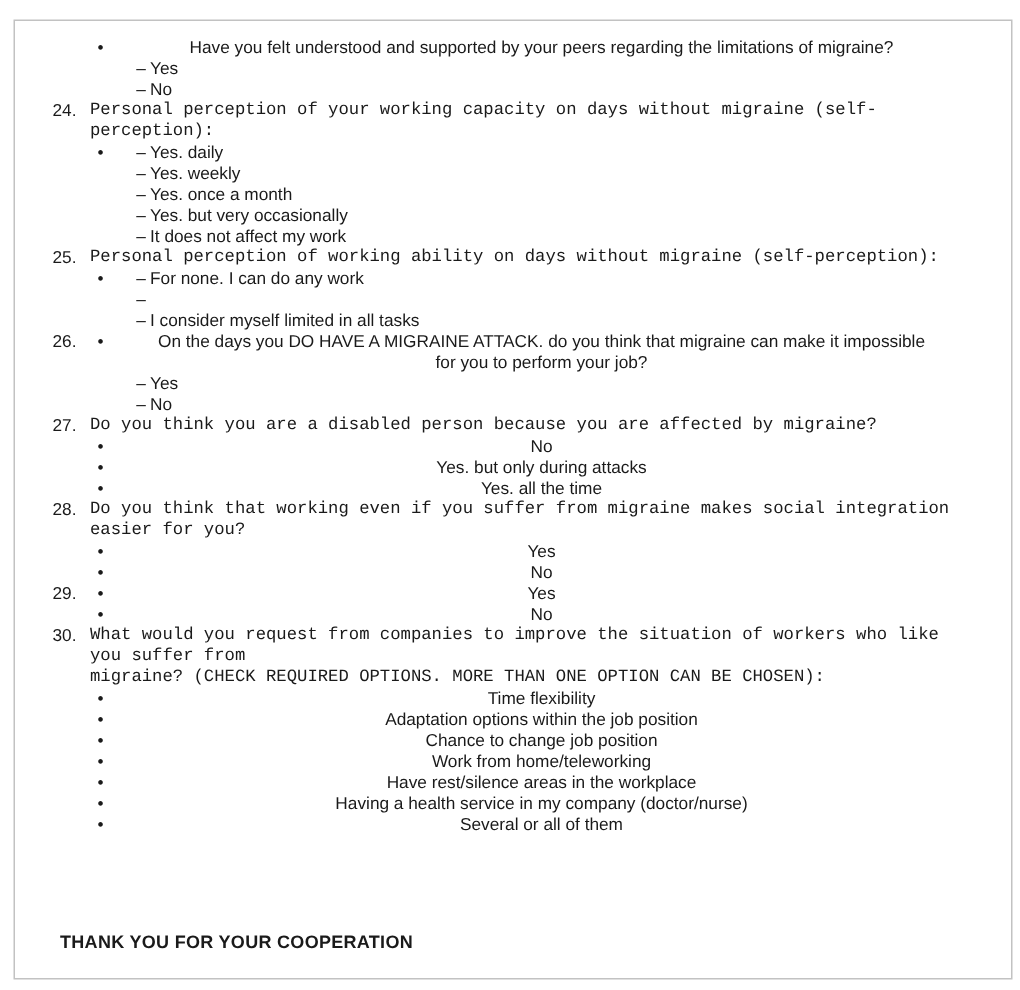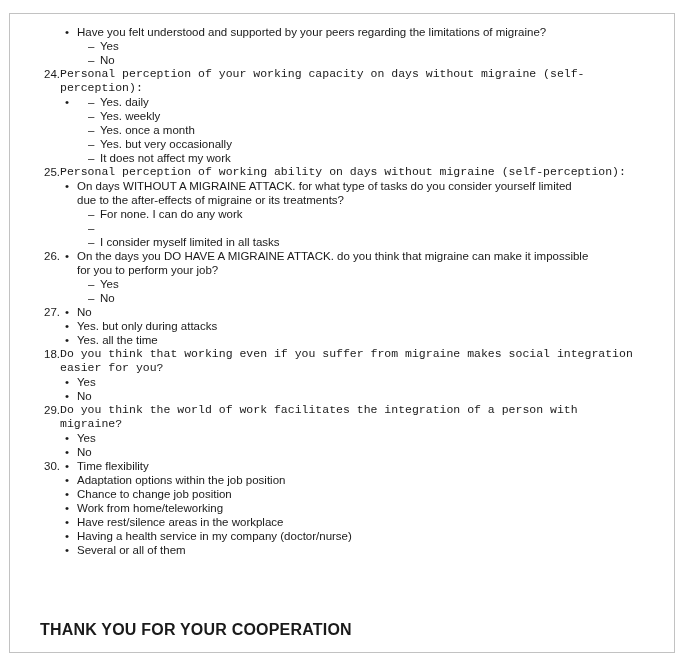--- a/index.html
+++ b/index.html
@@ -17,33 +17,33 @@
     border: 1px solid #c2c2c2;
   }
   .doc {
     position: absolute;
     left: 35px; top: 25px;
     width: 610px;
     font-size: 11.5px;
     line-height: 14px;
   }
   .q { display: flex; align-items: flex-start; }
-  .num { flex: 0 0 25px; text-align: right; }
+  .num { flex: 0 0 25px; }
   .qbody { flex: 1; min-width: 0; }
   .qtext { white-space: pre-line; font-family: Liberation Mono, monospace; }
   .item { display: flex; margin-left: 5px; }
   .marker { flex: 0 0 12px; }
-  .ibody { flex: 1; min-width: 0; }
+  .ibody { flex: 1; min-width: 0; text-align: center; }
   .itext { white-space: pre-line; }
   .sub { display: flex; margin-left: 11px; }
   .stext { white-space: pre-line; }
   .footer {
     position: absolute;
     left: 40px; top: 621px;
-    font-size: 16px;
+    font-size: 12px;
     font-weight: bold;
     letter-spacing: 0.2px;
   }
 </style>
 </head>
 <body>
 
 <div class="frame"></div>
 
 <div class="doc">
@@ -97,22 +97,20 @@
         </div>
       </div>
     </div>
     <div class="q">
       <span class="num">25.</span>
       <div class="qbody">
         <div class="qtext">Personal perception of working ability on days without migraine (self-perception):</div>
         <div class="item">
           <span class="marker">•</span>
           <div class="ibody">
-            <div class="itext">On days WITHOUT A MIGRAINE ATTACK. for what type of tasks do you consider yourself limited
-due to the after-effects of migraine or its treatments?</div>
             <div class="sub">
               <span class="marker">–</span>
               <div class="stext">For none. I can do any work</div>
             </div>
             <div class="sub">
               <span class="marker">–</span>
             </div>
             <div class="sub">
               <span class="marker">–</span>
               <div class="stext">I consider myself limited in all tasks</div>
@@ -137,20 +135,21 @@
               <span class="marker">–</span>
               <div class="stext">No</div>
             </div>
           </div>
         </div>
       </div>
     </div>
     <div class="q">
       <span class="num">27.</span>
       <div class="qbody">
+        <div class="qtext">Do you think you are a disabled person because you are affected by migraine?</div>
         <div class="item">
           <span class="marker">•</span>
           <div class="ibody">
             <div class="itext">No</div>
           </div>
         </div>
         <div class="item">
           <span class="marker">•</span>
           <div class="ibody">
             <div class="itext">Yes. but only during attacks</div>
@@ -158,58 +157,59 @@
         </div>
         <div class="item">
           <span class="marker">•</span>
           <div class="ibody">
             <div class="itext">Yes. all the time</div>
           </div>
         </div>
       </div>
     </div>
     <div class="q">
-      <span class="num">18.</span>
+      <span class="num">28.</span>
       <div class="qbody">
         <div class="qtext">Do you think that working even if you suffer from migraine makes social integration easier for you?</div>
         <div class="item">
           <span class="marker">•</span>
           <div class="ibody">
             <div class="itext">Yes</div>
           </div>
         </div>
         <div class="item">
           <span class="marker">•</span>
           <div class="ibody">
             <div class="itext">No</div>
           </div>
         </div>
       </div>
     </div>
     <div class="q">
       <span class="num">29.</span>
       <div class="qbody">
-        <div class="qtext">Do you think the world of work facilitates the integration of a person with migraine?</div>
         <div class="item">
           <span class="marker">•</span>
           <div class="ibody">
             <div class="itext">Yes</div>
           </div>
         </div>
         <div class="item">
           <span class="marker">•</span>
           <div class="ibody">
             <div class="itext">No</div>
           </div>
         </div>
       </div>
     </div>
     <div class="q">
       <span class="num">30.</span>
       <div class="qbody">
+        <div class="qtext">What would you request from companies to improve the situation of workers who like you suffer from
+migraine? (CHECK REQUIRED OPTIONS. MORE THAN ONE OPTION CAN BE CHOSEN):</div>
         <div class="item">
           <span class="marker">•</span>
           <div class="ibody">
             <div class="itext">Time flexibility</div>
           </div>
         </div>
         <div class="item">
           <span class="marker">•</span>
           <div class="ibody">
             <div class="itext">Adaptation options within the job position</div>

